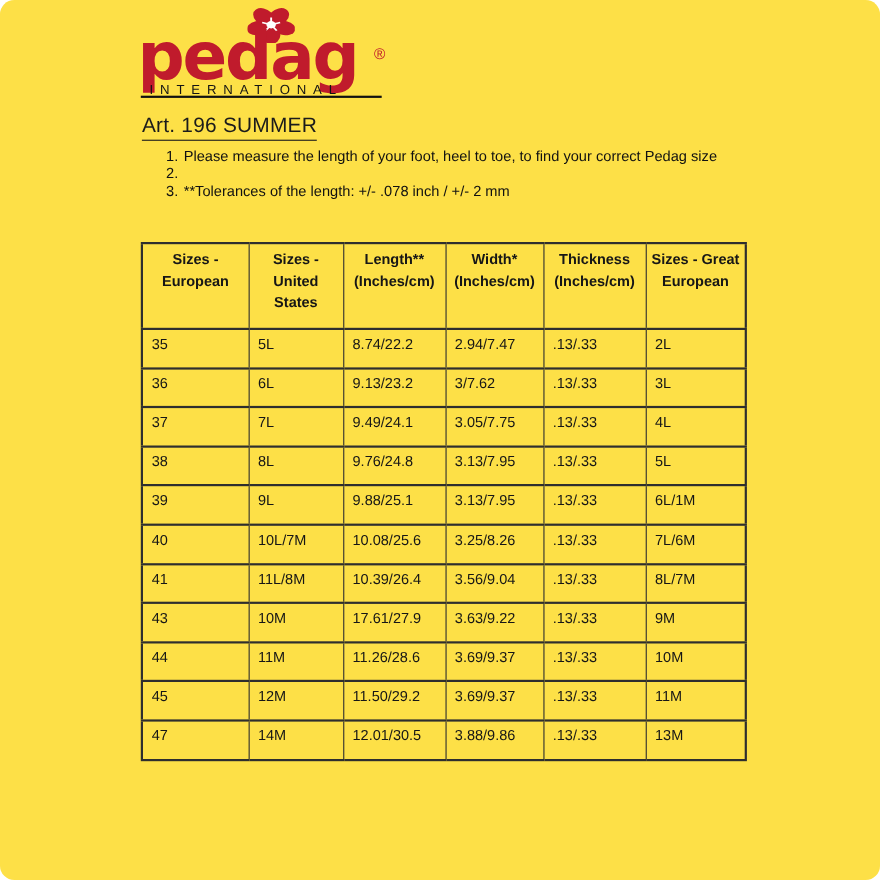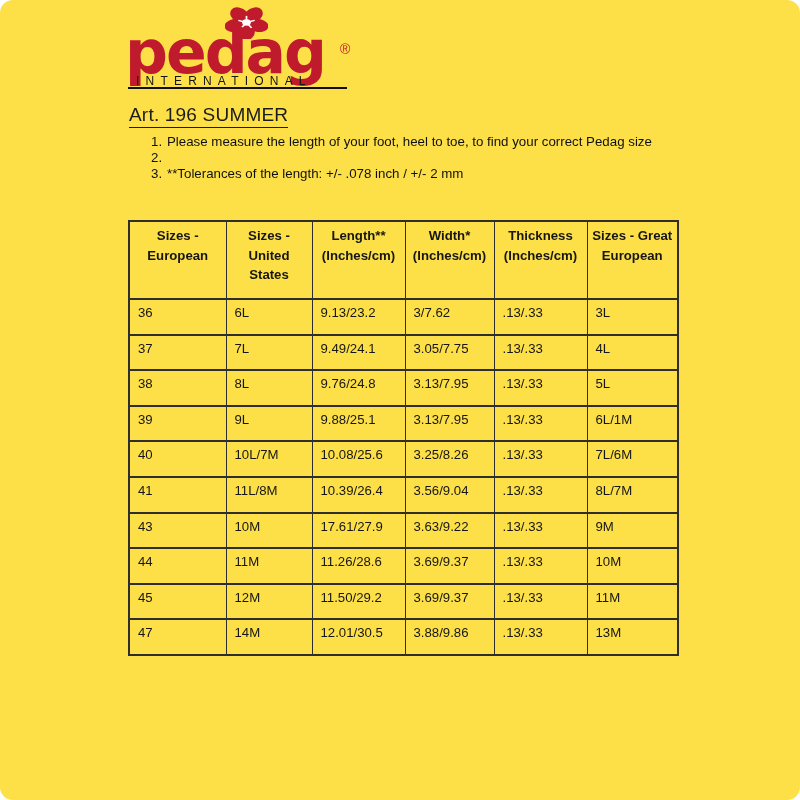--- a/index.html
+++ b/index.html
@@ -152,20 +152,28 @@
             <div>(Inches/cm)</div>
           </th>
           <th>
             <div>Sizes - Great</div>
             <div>European</div>
           </th>
         </tr>
     </thead>
     <tbody>
         <tr>
+          <td>35</td>
+          <td>5L</td>
+          <td>8.74/22.2</td>
+          <td>2.94/7.47</td>
+          <td>.13/.33</td>
+          <td>2L</td>
+        </tr>
+        <tr>
           <td>36</td>
           <td>6L</td>
           <td>9.13/23.2</td>
           <td>3/7.62</td>
           <td>.13/.33</td>
           <td>3L</td>
         </tr>
         <tr>
           <td>37</td>
           <td>7L</td>

